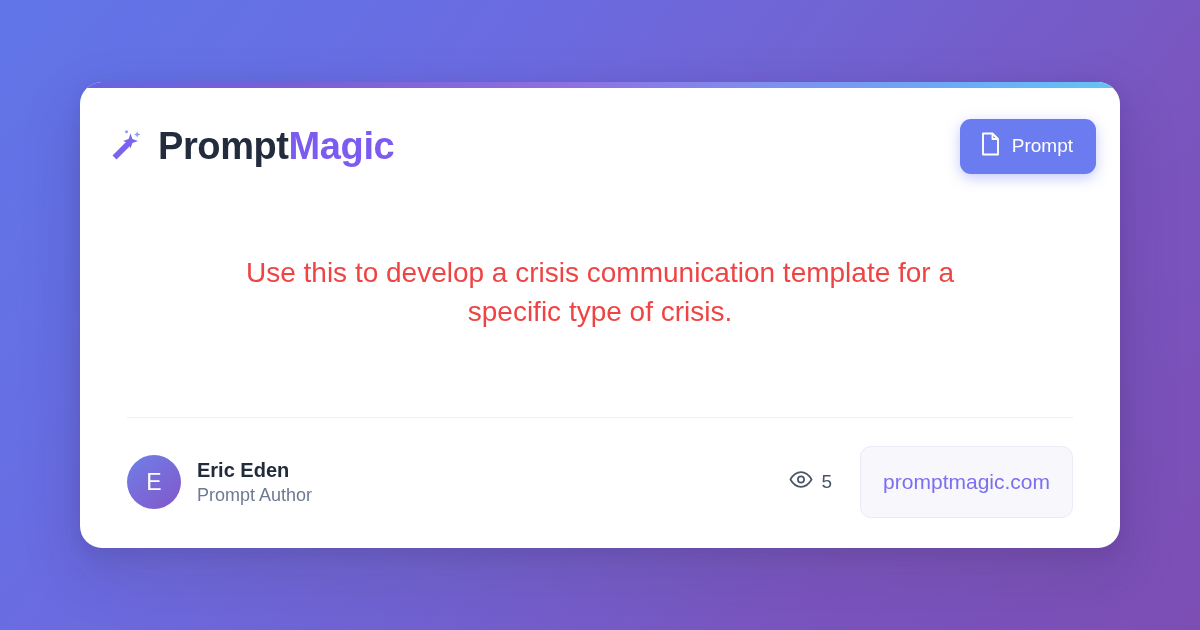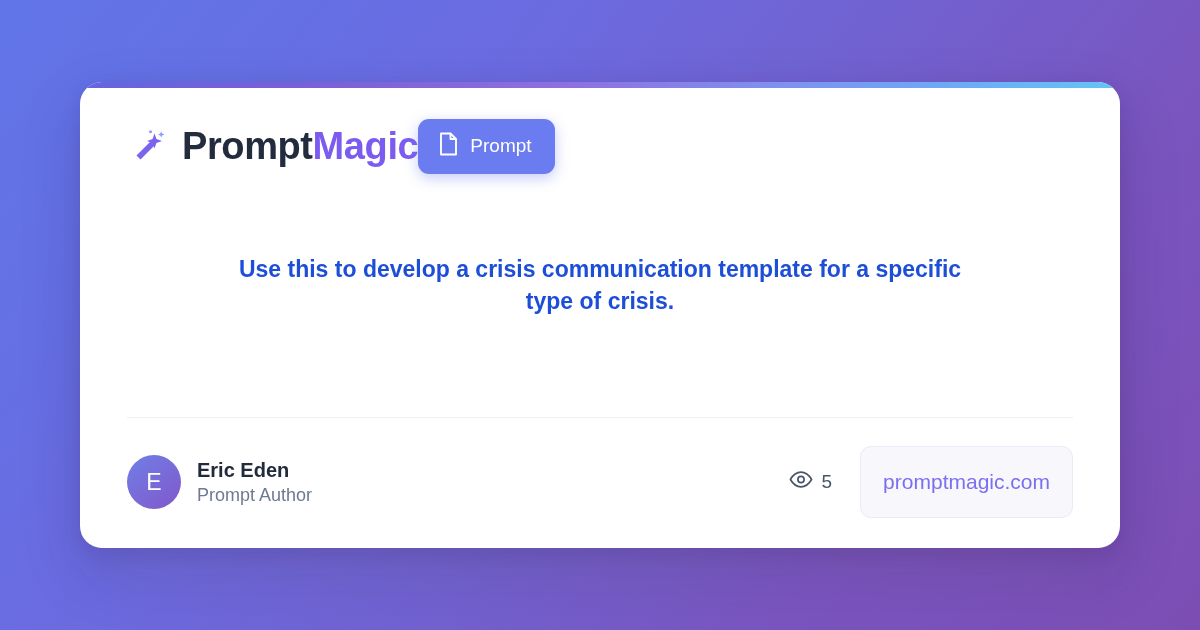--- a/index.html
+++ b/index.html
@@ -64,22 +64,22 @@
   }
 
   
   .card-header {
     position: absolute;
     left: 0; right: 0;
     top: 6px;
     height: 116px;
     display: flex;
     align-items: center;
-    justify-content: flex-start;
-    padding: 0 48px;
+    justify-content: space-between;
+    padding: 0 24px;
   }
 
   .brand {
     display: flex;
     align-items: center;
     gap: 14px;
   }
 
   .wand-icon { display: block; }
 
@@ -123,24 +123,24 @@
     font-size: 62px;
     font-weight: 400;
     color: #253044;
     letter-spacing: -1.2px;
     line-height: 1.12;
   }
 
   .page-subtitle {
     margin: 22px auto 0;
     max-width: 770px;
-    font-size: 23px;
+    font-size: 28px;
     line-height: 1.38;
-    color: #1d4ed8;
-    font-weight: 700;
+    color: #ef4444;
+    font-weight: 400;
   }
 
   
   .divider {
     position: absolute;
     left: 47px;
     right: 47px;
     top: 335px;
     height: 1px;
     background: #eeeff6;

